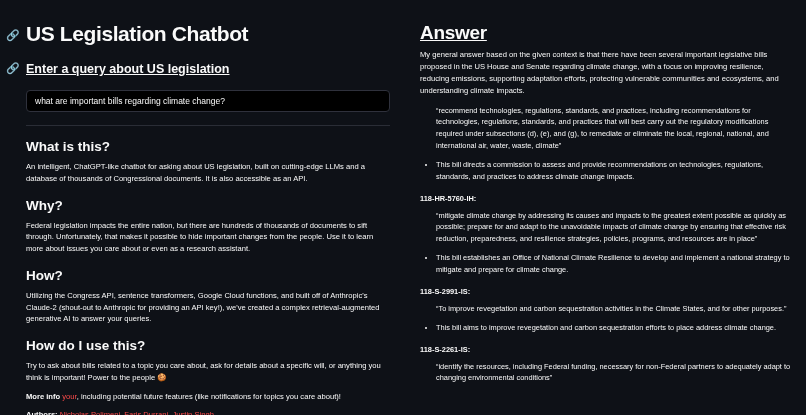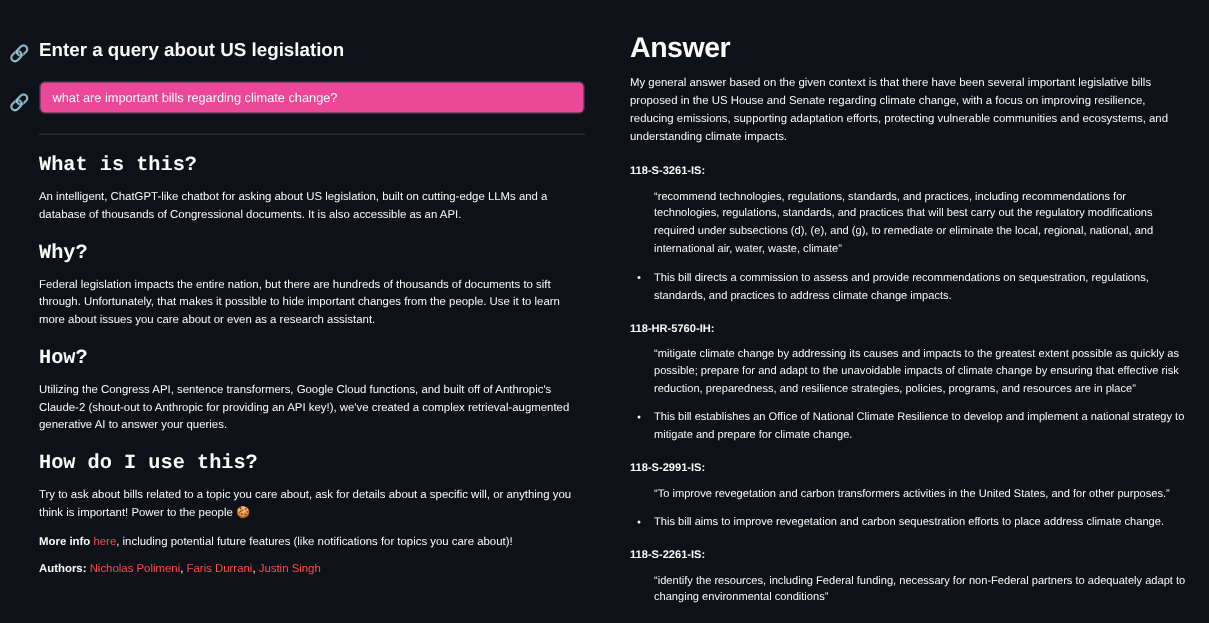--- a/index.html
+++ b/index.html
@@ -35,44 +35,44 @@
     font-weight: bold;
     letter-spacing: -0.4px;
     margin: 12px 0 0 0;
     color: #fafafa;
   }
   .subtitle {
     font-size: 12.5px;
     font-weight: bold;
     margin: 16px 0 0 0;
     color: #fafafa;
+    text-decoration: underline;
   }
   .query-box {
     margin-top: 14px;
-    background: #ec4899;
+    background: #000000;
     border: 1px solid #2f313c;
     border-radius: 4px;
     height: 22px;
     display: flex;
     align-items: center;
     padding: 0 8px;
     font-size: 8.5px;
     color: #fafafa;
   }
   .divider {
     border: none;
     border-top: 1px solid #2a2d36;
     margin: 13px 0 0 0;
   }
   h3.sec {
     font-size: 13.5px;
     font-weight: bold;
     margin: 13px 0 0 0;
     color: #fafafa;
-    font-family: Liberation Mono, monospace;
   }
   p.body {
     font-size: 7.6px;
     line-height: 1.55;
     margin: 7px 0 0 0;
     color: #fafafa;
   }
   .bold-inline { font-weight: bold; }
   a.link { color: #ff4b4b; text-decoration: none; }
   .authors-line { font-size: 7.6px; margin-top: 8px; }
@@ -80,20 +80,21 @@
   .right-col {
     width: 402px;
     padding: 10px 12px 0 16px;
     overflow: hidden;
   }
   .answer-title {
     font-size: 19px;
     font-weight: bold;
     margin: 12px 0 0 0;
     letter-spacing: -0.3px;
+    text-decoration: underline;
   }
   p.ans {
     font-size: 7.6px;
     line-height: 1.6;
     margin: 5px 0 0 0;
   }
   .bill-id {
     font-size: 7.4px;
     font-weight: bold;
     margin: 11px 0 0 0;
@@ -115,20 +116,21 @@
   ul.bullets li::marker { color: #fafafa; }
 </style>
 </head>
 <body>
 
 <div class="app">
 
   <div class="left-col">
 
     <span class="anchor" style="top:29px;">🔗</span>
+    <h1 class="title">US Legislation Chatbot</h1>
 
     <span class="anchor" style="top:62px;">🔗</span>
     <h2 class="subtitle">Enter a query about US legislation</h2>
 
     <div class="query-box">
       <span>what are important bills regarding climate change?</span>
     </div>
 
     <hr class="divider">
 
@@ -139,54 +141,53 @@
     <p class="body">Federal legislation impacts the entire nation, but there are hundreds of thousands of documents to sift through. Unfortunately, that makes it possible to hide important changes from the people. Use it to learn more about issues you care about or even as a research assistant.</p>
 
     <h3 class="sec">How?</h3>
     <p class="body">Utilizing the Congress API, sentence transformers, Google Cloud functions, and built off of Anthropic's Claude-2 (shout-out to Anthropic for providing an API key!), we've created a complex retrieval-augmented generative AI to answer your queries.</p>
 
     <h3 class="sec">How do I use this?</h3>
     <p class="body">Try to ask about bills related to a topic you care about, ask for details about a specific will, or anything you think is important! Power to the people 🍪</p>
 
     <p class="body">
       <span class="bold-inline">More info</span>
-      <a class="link" href="#">here</a><span>, including potential future features (like notifications for topics you care about)!</span>
+      <a class="link" href="#">your</a><span>, including potential future features (like notifications for topics you care about)!</span>
     </p>
 
     <p class="authors-line">
       <span class="bold-inline">Authors:</span>
       <a class="link" href="#">Nicholas Polimeni</a>,
       <a class="link" href="#">Faris Durrani</a>,
       <a class="link" href="#">Justin Singh</a>
     </p>
   </div>
 
   <div class="right-col">
     <h1 class="answer-title">Answer</h1>
     <p class="ans">My general answer based on the given context is that there have been several important legislative bills proposed in the US House and Senate regarding climate change, with a focus on improving resilience, reducing emissions, supporting adaptation efforts, protecting vulnerable communities and ecosystems, and understanding climate impacts.</p>
 
     <div>
-      <p class="bill-id">118-S-3261-IS:</p>
       <p class="quote">“recommend technologies, regulations, standards, and practices, including recommendations for technologies, regulations, standards, and practices that will best carry out the regulatory modifications required under subsections (d), (e), and (g), to remediate or eliminate the local, regional, national, and international air, water, waste, climate”</p>
       <ul class="bullets">
-        <li>This bill directs a commission to assess and provide recommendations on sequestration, regulations, standards, and practices to address climate change impacts.</li>
+        <li>This bill directs a commission to assess and provide recommendations on technologies, regulations, standards, and practices to address climate change impacts.</li>
       </ul>
     </div>
 
     <div>
       <p class="bill-id">118-HR-5760-IH:</p>
       <p class="quote">“mitigate climate change by addressing its causes and impacts to the greatest extent possible as quickly as possible; prepare for and adapt to the unavoidable impacts of climate change by ensuring that effective risk reduction, preparedness, and resilience strategies, policies, programs, and resources are in place”</p>
       <ul class="bullets">
         <li>This bill establishes an Office of National Climate Resilience to develop and implement a national strategy to mitigate and prepare for climate change.</li>
       </ul>
     </div>
 
     <div>
       <p class="bill-id">118-S-2991-IS:</p>
-      <p class="quote">“To improve revegetation and carbon transformers activities in the United States, and for other purposes.”</p>
+      <p class="quote">“To improve revegetation and carbon sequestration activities in the Climate States, and for other purposes.”</p>
       <ul class="bullets">
         <li>This bill aims to improve revegetation and carbon sequestration efforts to place address climate change.</li>
       </ul>
     </div>
 
     <div>
       <p class="bill-id">118-S-2261-IS:</p>
       <p class="quote">“identify the resources, including Federal funding, necessary for non-Federal partners to adequately adapt to changing environmental conditions”</p>
 
     </div>

